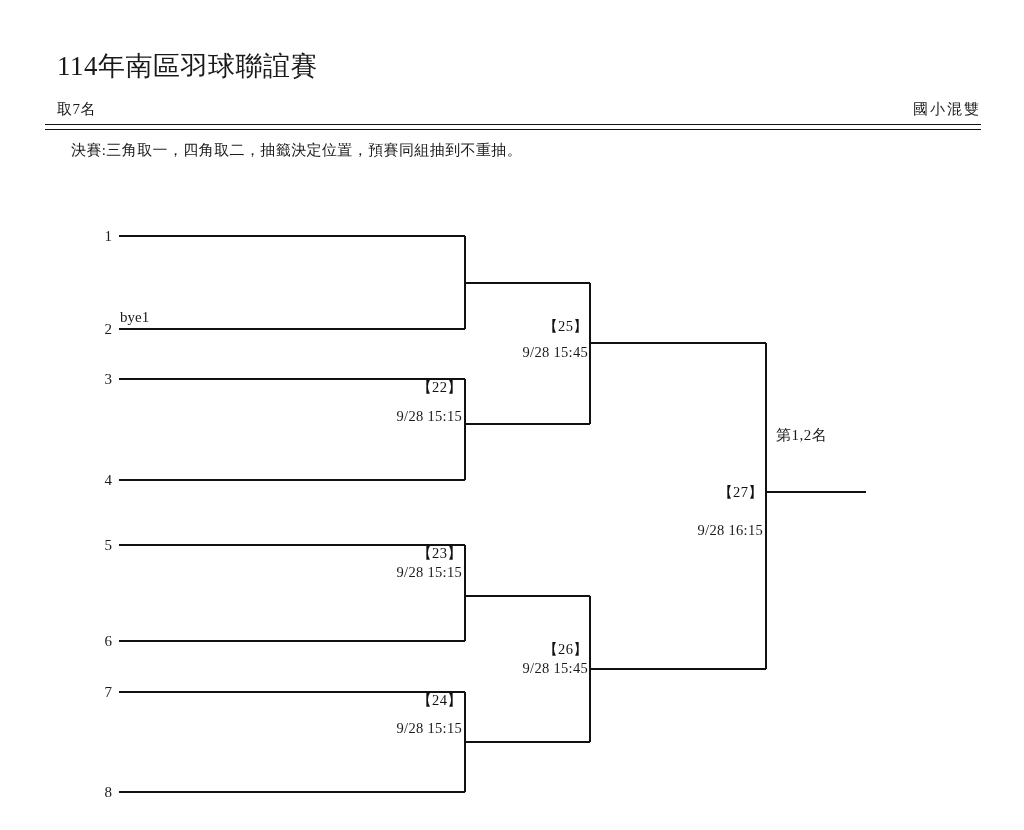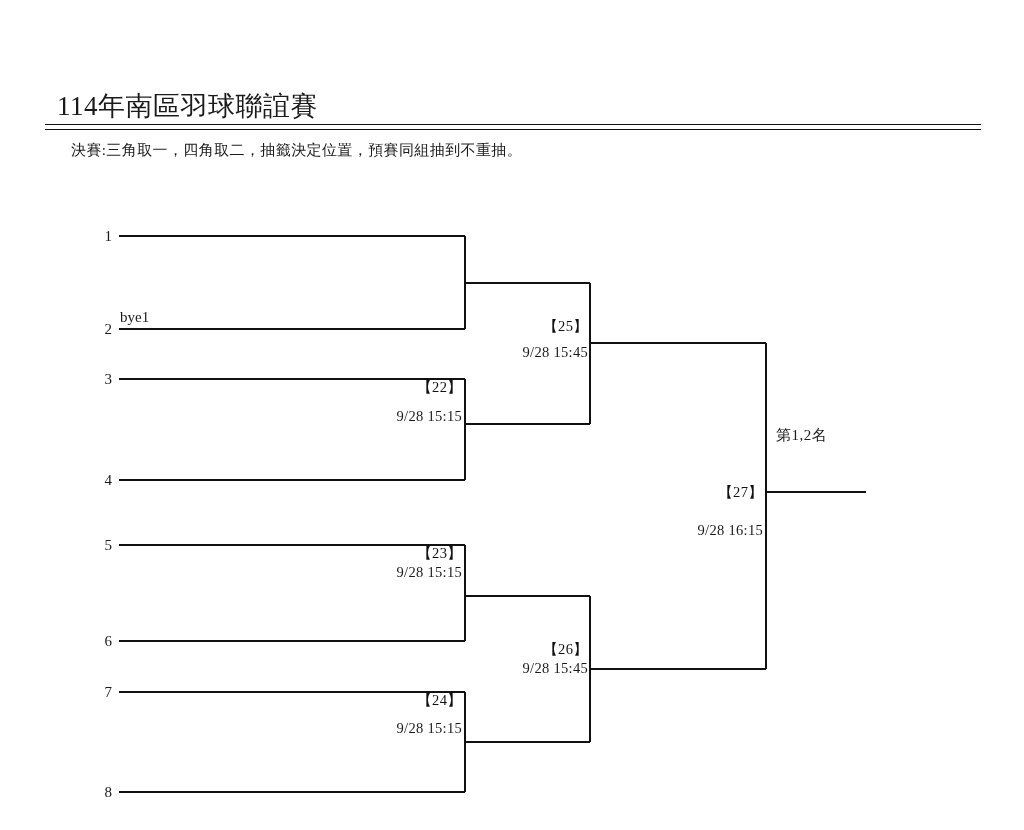--- a/index.html
+++ b/index.html
@@ -25,21 +25,20 @@
 
   
   .doc-title {
     position: absolute;
     left: 57px;
     top: 49px;
     font-size: 27px;
     line-height: 34px;
     letter-spacing: 0.5px;
     white-space: nowrap;
-    margin-top: 40px;
   }
   .subtitle-row {
     position: absolute;
     left: 45px;
     top: 98px;
     width: 936px;
     height: 24px;
   }
   .subtitle-left {
     position: absolute;
@@ -127,20 +126,24 @@
     letter-spacing: 0.5px;
   }
 </style>
 </head>
 <body>
 
 <div id="page">
 
   <div class="doc-title">114年南區羽球聯誼賽</div>
 
+  <div class="subtitle-row">
+    <div class="subtitle-left">取7名</div>
+    <div class="subtitle-right">國小混雙</div>
+  </div>
 
   <div class="rule-double"></div>
 
   <div class="note-line">決賽:三角取一，四角取二，抽籤決定位置，預賽同組抽到不重抽。</div>
 
   <svg id="bracket-svg" viewBox="0 0 1024 830">
     <g id="bracket-lines">
         <path d="M 119 236 L 465 236" class="bracket-line"></path>
         <path d="M 119 329 L 465 329" class="bracket-line"></path>
         <path d="M 465 236 L 465 329" class="bracket-line"></path>

